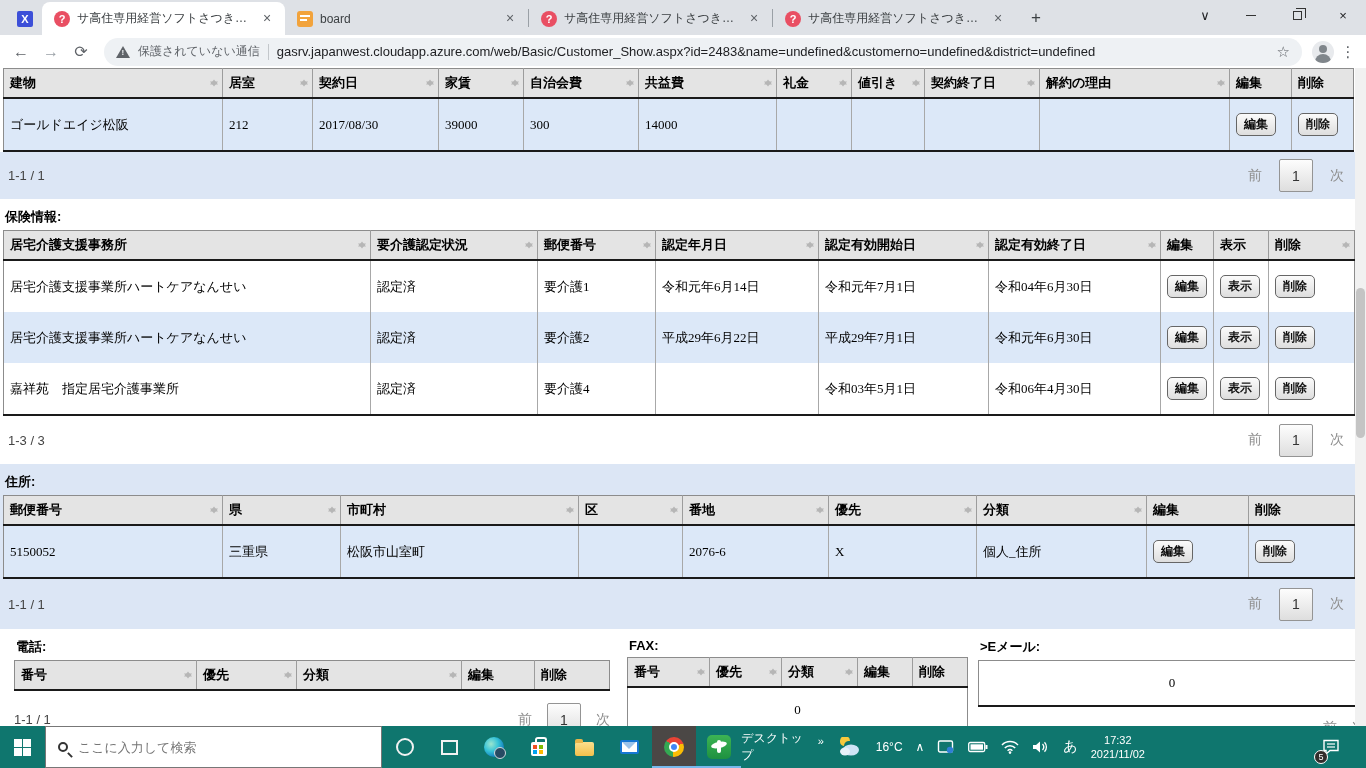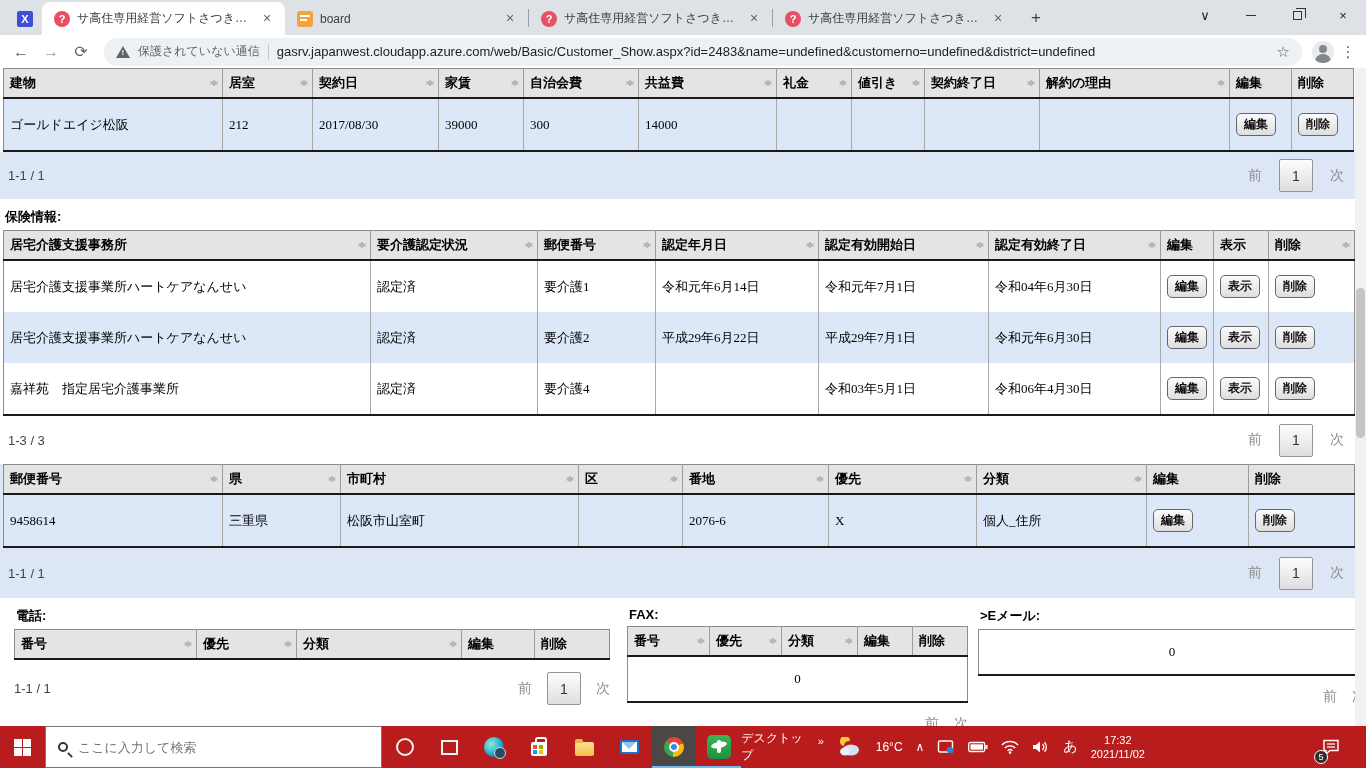--- a/index.html
+++ b/index.html
@@ -90,21 +90,21 @@
   .contact-col .sec-title { padding-left:2px; }
   .mini-pager { display:flex; align-items:center; margin-top:12px; }
   .mini-pager .range { font-size:13px; color:#444; }
   .mini-pager .pager { gap:15px; }
   td.emptycell { text-align:center; border-bottom:2px solid #1a1a1a; }
 
   .scrollbar { position:absolute; right:0; top:0; width:11px; height:658px; background:#f1f1f1; }
   .scroll-thumb { position:absolute; top:220px; left:1px; width:9px; height:150px; background:#c4c4c4; border-radius:5px; }
 
   
-  .taskbar { height:42px; background:#b91c1c; display:flex; align-items:stretch; color:#fff; }
+  .taskbar { height:42px; background:#0f766e; display:flex; align-items:stretch; color:#fff; }
   .tb-btn { width:46px; display:flex; align-items:center; justify-content:center; }
   .win-logo { width:17px; height:17px; display:grid; grid-template-columns:8px 8px; grid-template-rows:8px 8px; gap:1px; }
   .win-logo i { background:#fdfdfd; }
   .tb-search { width:345px; background:#fff; display:flex; align-items:center; gap:10px; padding:0 12px;
     border:1px solid #777; }
   .mag { width:10px; height:10px; border:2px solid #333; border-radius:50%; position:relative; }
   .mag::after { content:""; position:absolute; width:2px; height:6px; background:#333; transform:rotate(-45deg);
     left:9px; top:8px; }
   .tb-search input { border:none; outline:none; font-size:13px; color:#222; width:280px;
     font-family:inherit; background:transparent; }
@@ -312,35 +312,36 @@
       <span class="range">1-3 / 3</span>
       <div class="pager">
         <span class="pg-nav">前</span>
         <span class="pg-num">1</span>
         <span class="pg-nav">次</span>
       </div>
     </div>
   </div>
 
   <div class="band blue">
+    <div class="sec-title">住所:</div>
     <table class="grid">
       <tbody>
           <tr>
         <th class="ca0"><span>郵便番号</span><span class="sort"></span></th>
         <th class="ca1"><span>県</span><span class="sort"></span></th>
         <th class="ca2"><span>市町村</span><span class="sort"></span></th>
         <th class="ca3"><span>区</span><span class="sort"></span></th>
         <th class="ca4"><span>番地</span><span class="sort"></span></th>
         <th class="ca5"><span>優先</span><span class="sort"></span></th>
         <th class="ca6"><span>分類</span><span class="sort"></span></th>
         <th class="ca7"><span>編集</span></th>
         <th class="ca8"><span>削除</span></th>
       </tr>
       <tr class="blue-row rowlast">
-        <td>9458614</td>
+        <td>5150052</td>
         <td>三重県</td>
         <td>松阪市山室町</td>
         <td></td>
         <td>2076-6</td>
         <td>X</td>
         <td>個人_住所</td>
         <td><button class="cellbtn">編集</button></td>
         <td><button class="cellbtn">削除</button></td>
       </tr>
     </tbody>

